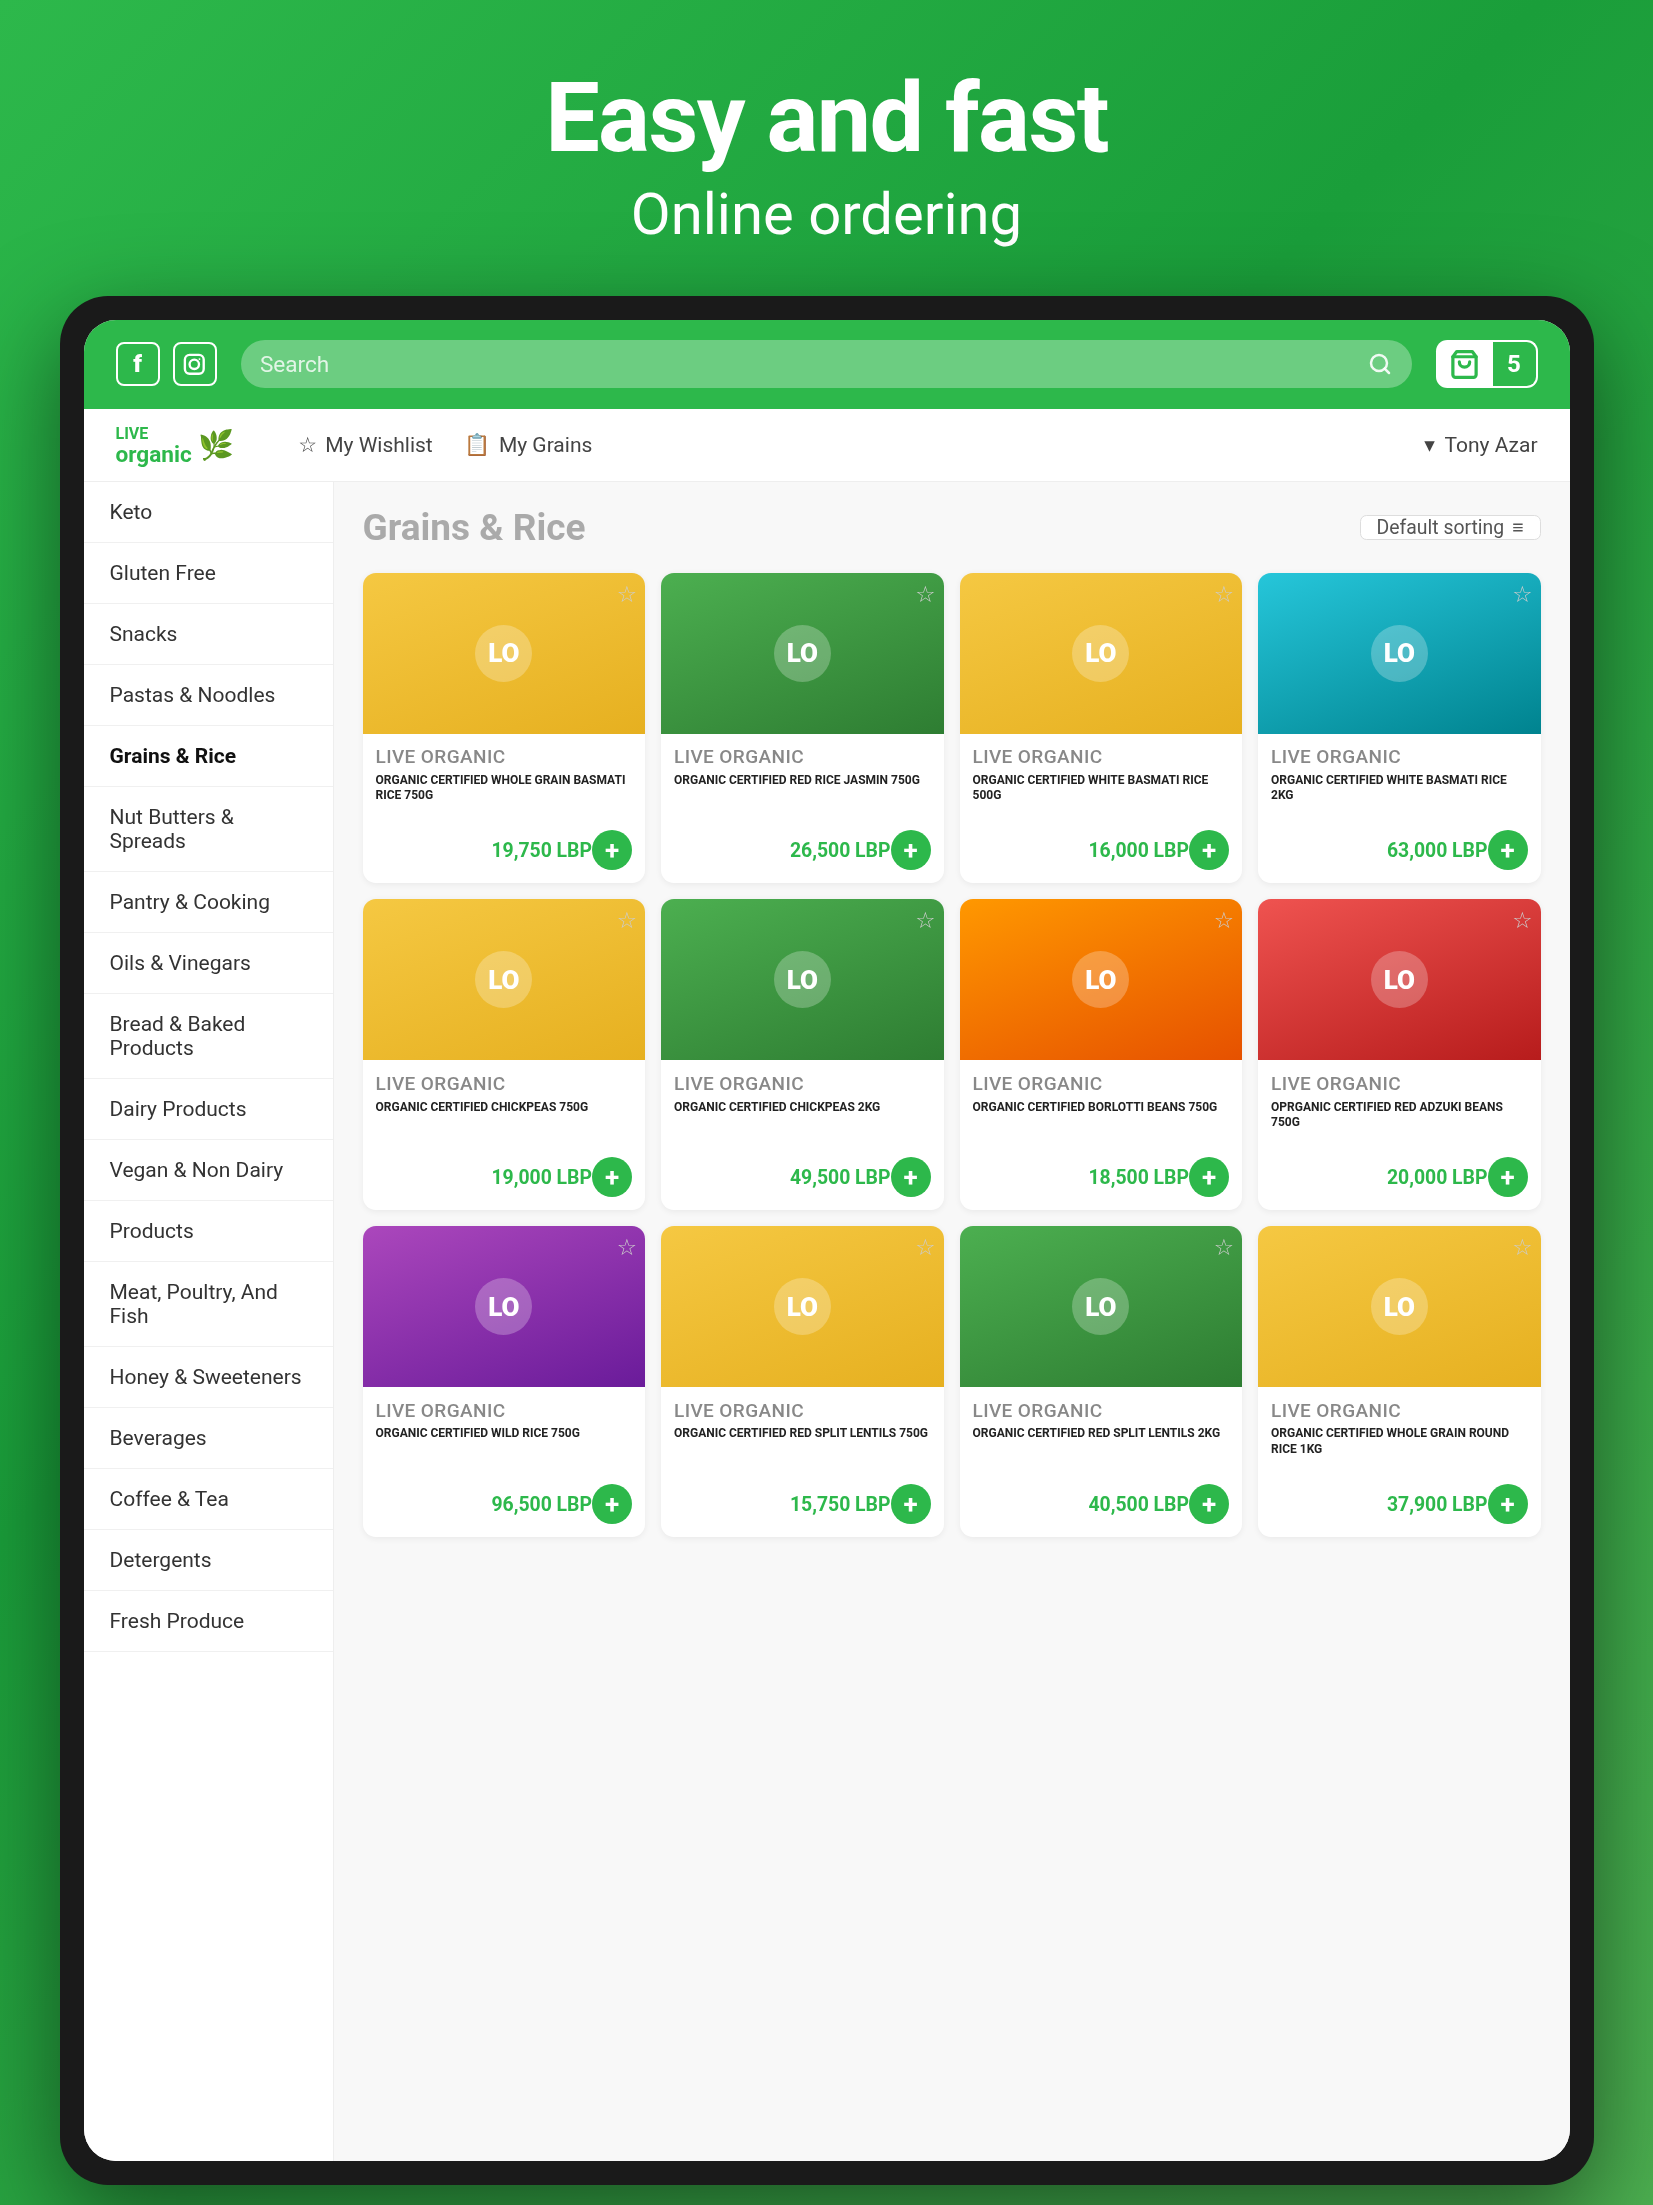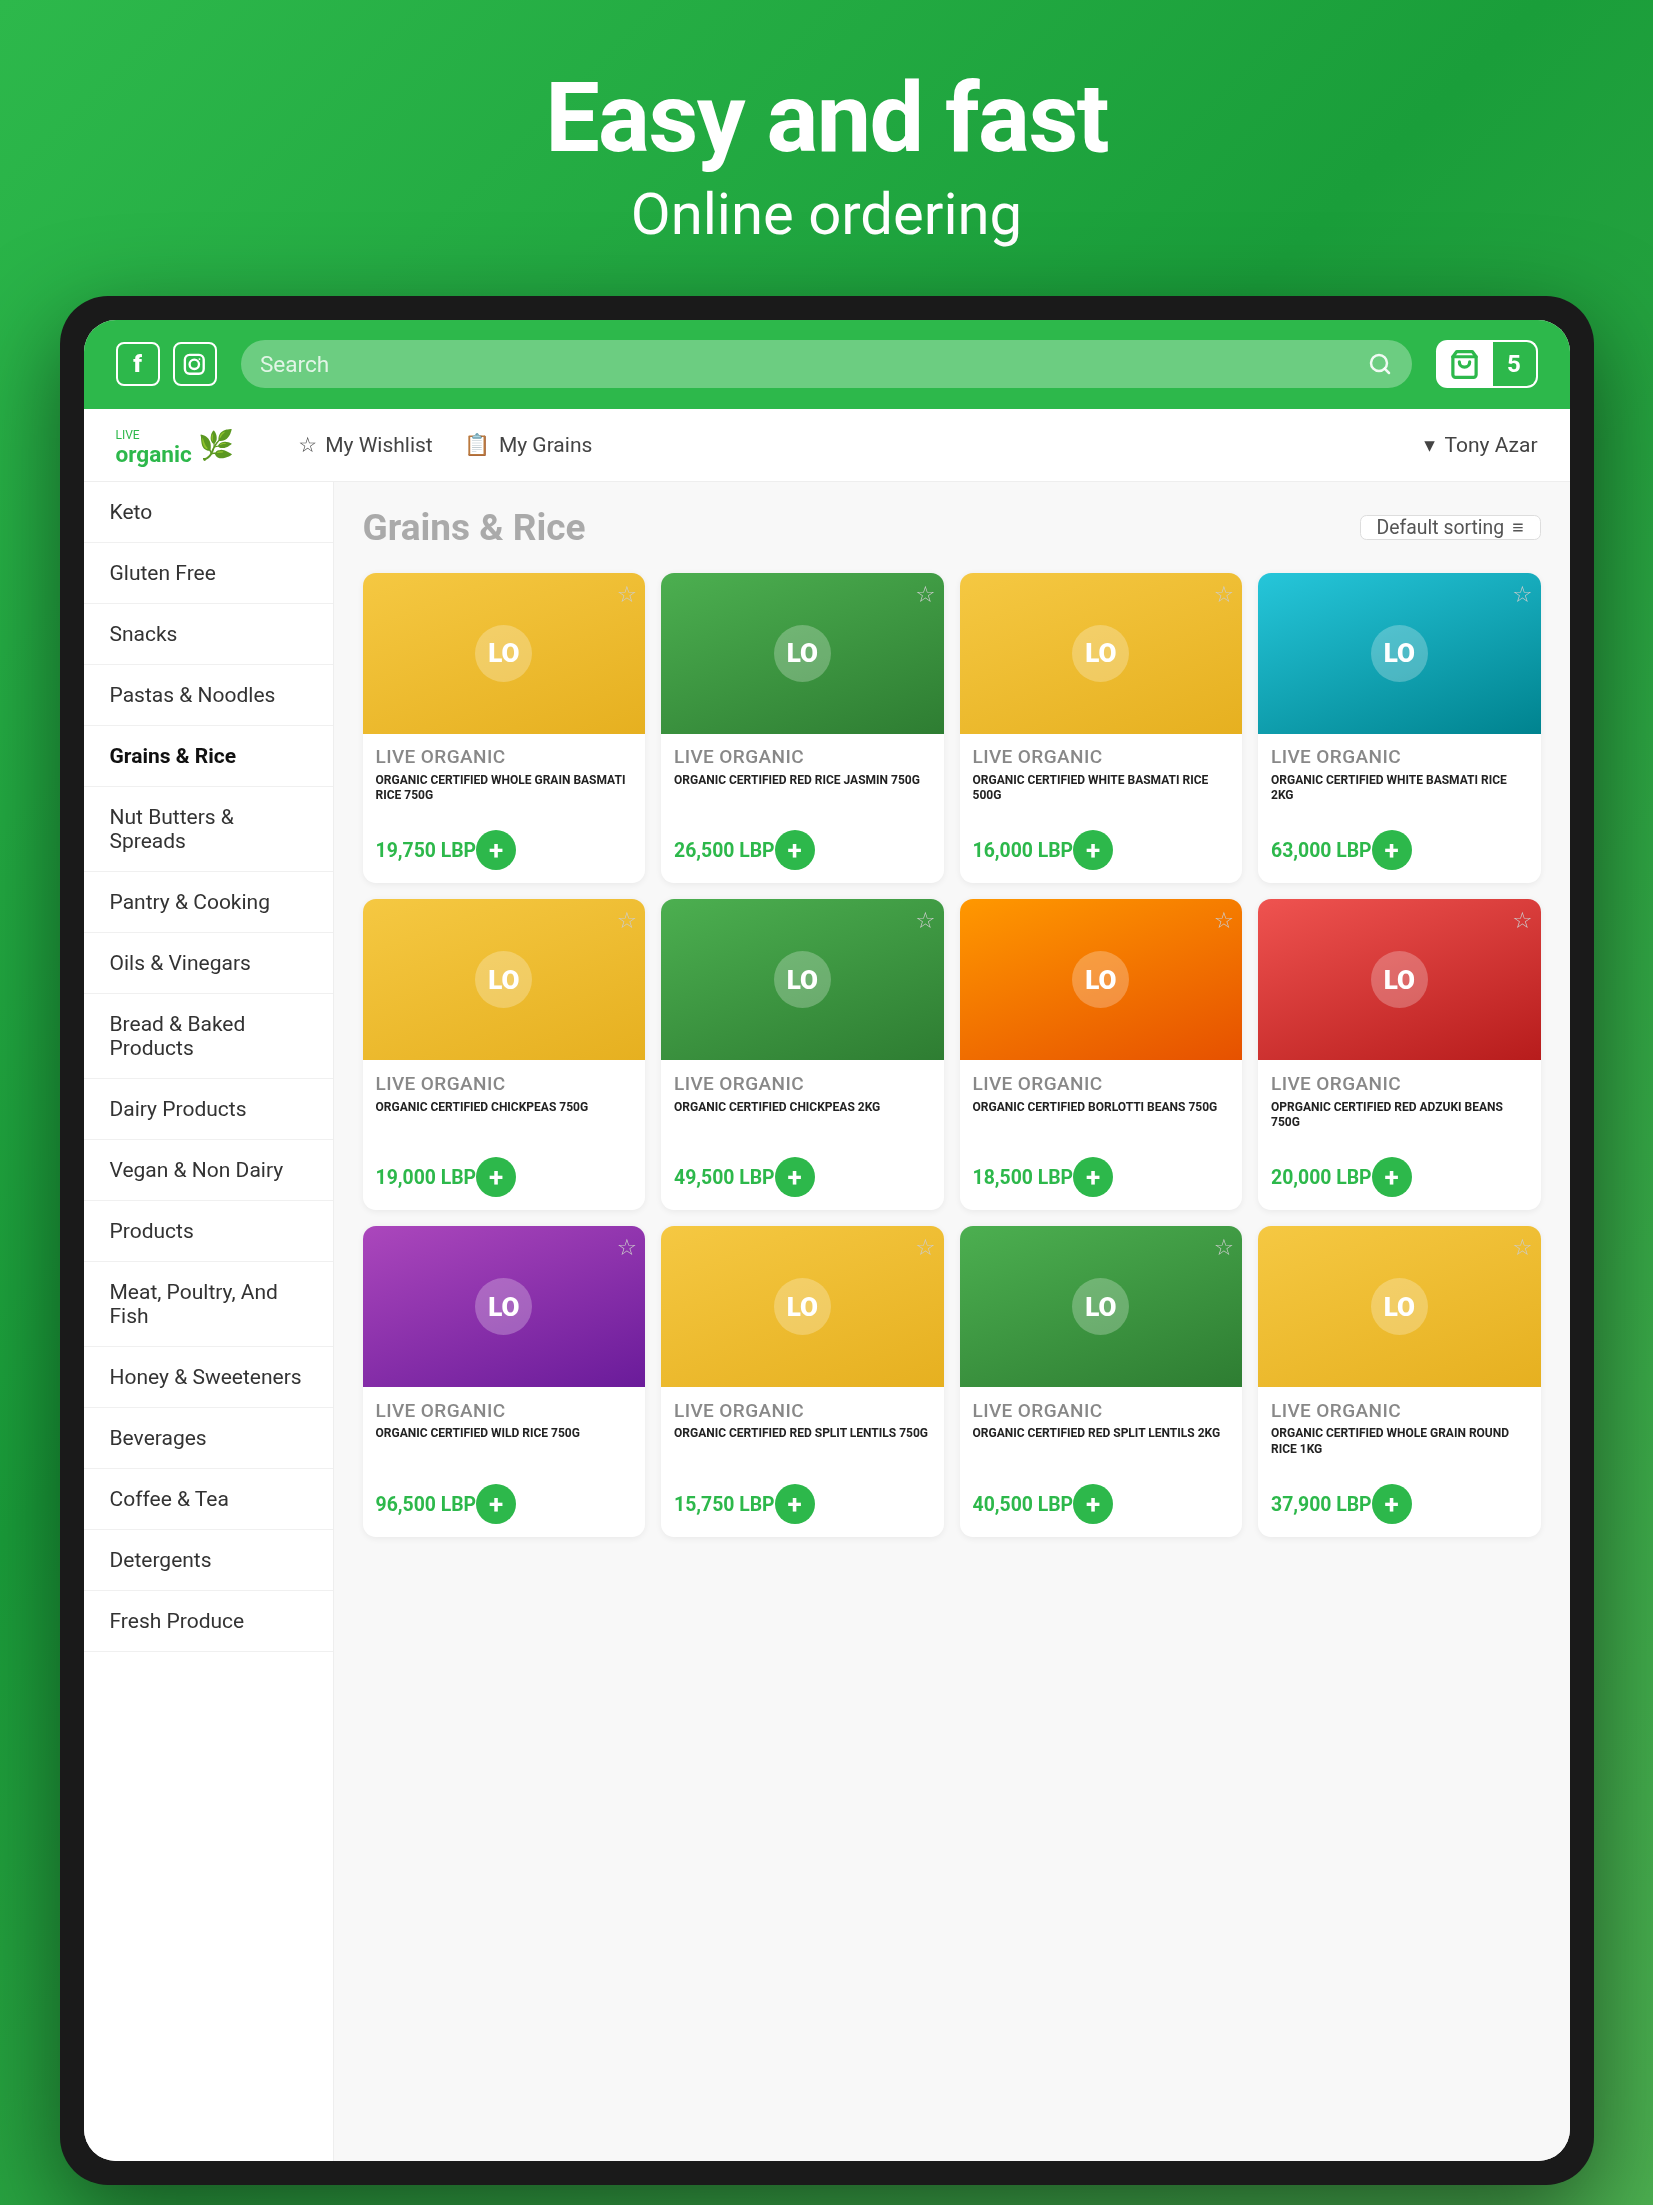--- a/index.html
+++ b/index.html
@@ -287,21 +287,21 @@
       font-size: 12px;
       font-weight: 700;
       color: #222;
       line-height: 1.3;
       min-height: 48px;
       text-transform: uppercase;
     }
     .product-footer {
       display: flex;
       align-items: center;
-      justify-content: flex-start;
+      justify-content: flex-end;
       margin-top: 9.7px;
     }
     .product-price {
       font-size: 19.4px;
       font-weight: 700;
       color: #2db84b;
     }
     .add-btn {
       width: 40px;
       height: 40px;
@@ -356,21 +356,21 @@
           </svg>
         </div>
         <div class="cart-count">5</div>
       </div>
     </div>
 
     <div class="sub-header">
       <div class="logo">
         <div>
           <div class="logo-text">
-            <span style="font-size:12px;font-weight:400;">LIVE</span><br>
+            <span style="font-size:16px;font-weight:700;">LIVE</span><br>
             <span style="font-size:22.6px;font-weight:700;">organic</span>
           </div>
         </div>
         <span style="color:#2db84b;font-size:29px;">🌿</span>
       </div>
       <div class="nav-link">
         <span>☆</span>
         <span>My Wishlist</span>
       </div>
       <div class="nav-link">

